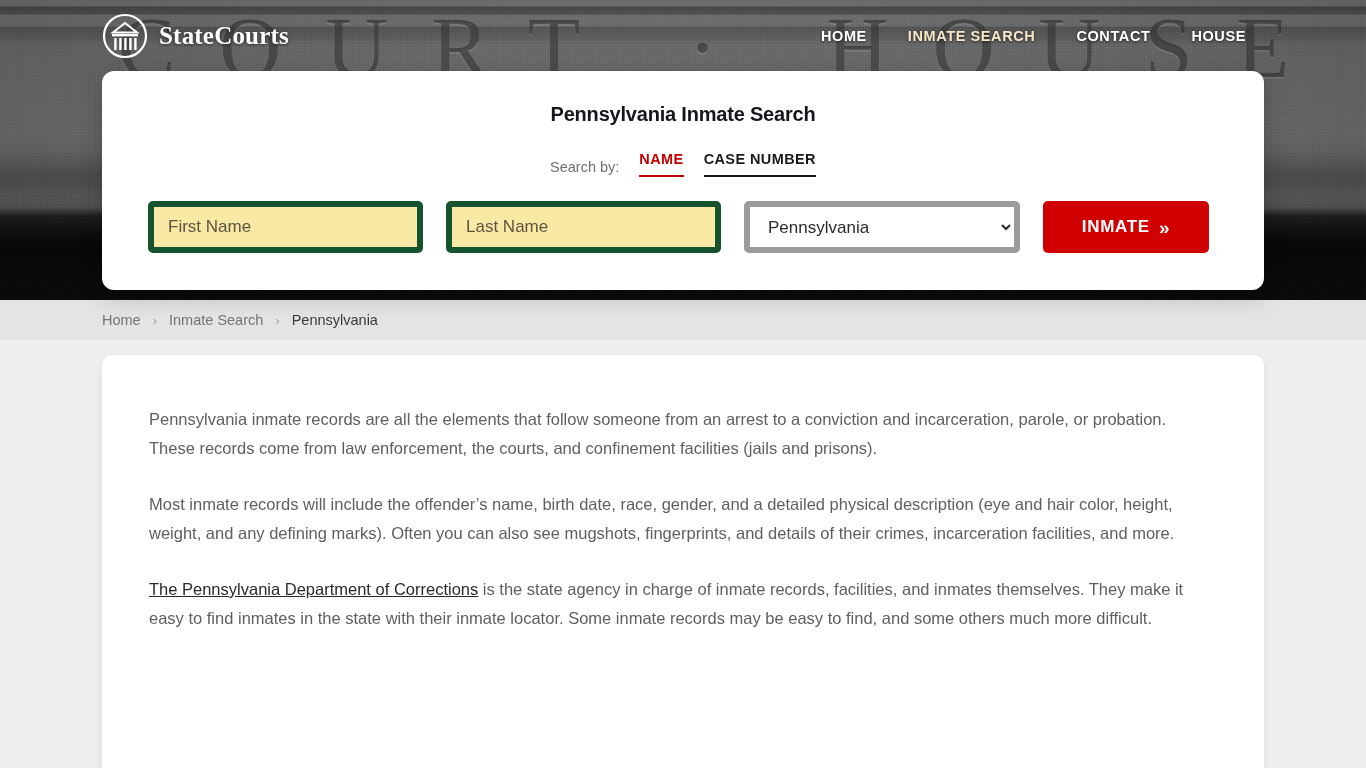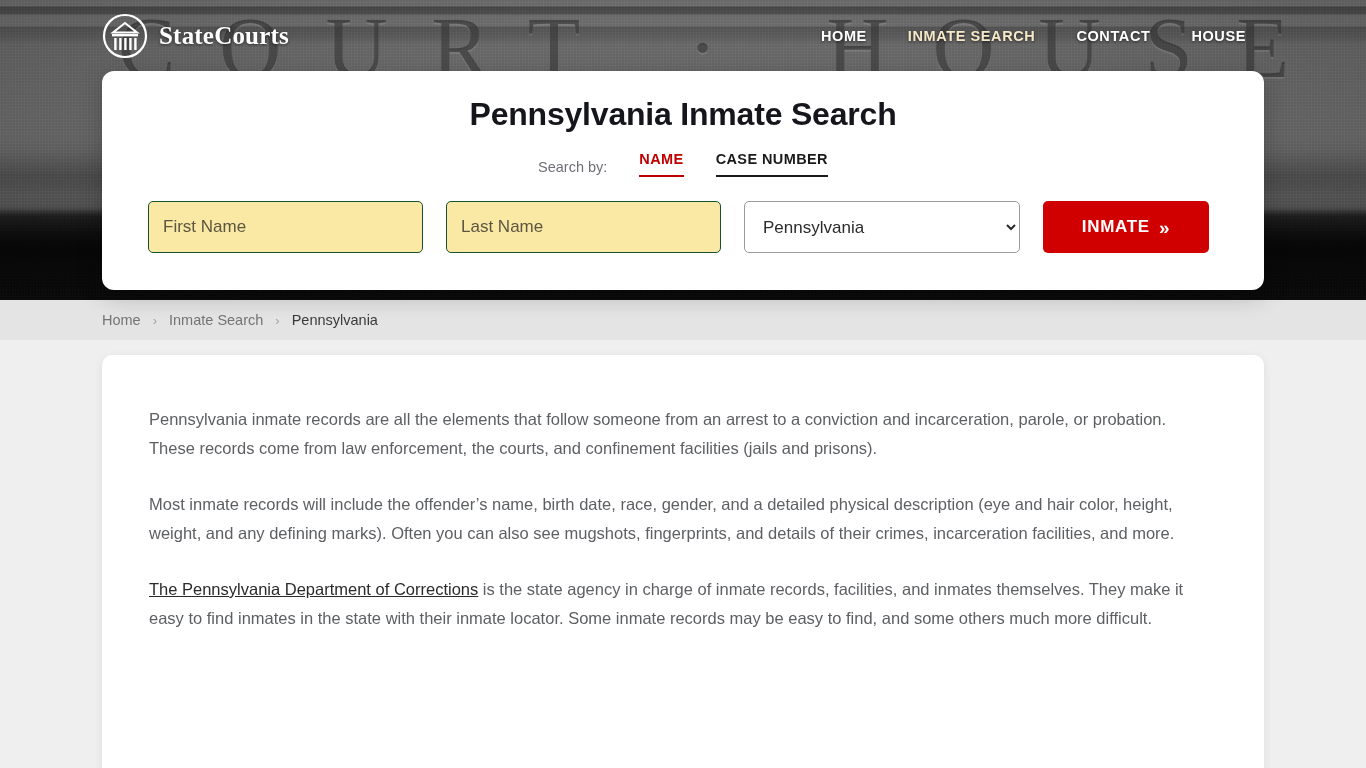--- a/index.html
+++ b/index.html
@@ -137,31 +137,31 @@
     height: 219px;
     background: #ffffff;
     border-radius: 12px;
     box-shadow: 0 6px 24px rgba(0,0,0,0.22);
     z-index: 6;
     padding: 24px 46px 0 46px;
   }
   .search-title {
     margin: 0;
     text-align: center;
-    font-size: 32px;
+    font-size: 20px;
     font-weight: bold;
     color: #15151c;
     letter-spacing: -0.2px;
     line-height: 38px;
   }
   .search-by-row {
     display: flex;
     align-items: flex-end;
     justify-content: center;
-    gap: 32px;
+    gap: 20px;
     margin-top: 18px;
     height: 26px;
   }
   .search-by-label {
     font-size: 14.5px;
     color: #6f7076;
     padding-bottom: 2px;
   }
   .mode-tab {
     font-size: 14.5px;
@@ -177,21 +177,21 @@
     border-bottom-color: #c00000;
   }
   .search-fields {
     display: flex;
     align-items: center;
     gap: 23px;
     margin-top: 24px;
   }
   .field {
     height: 52px;
-    border: 1px solid #14532d;
+    border: 6px solid #14532d;
     border-radius: 5px;
     font-size: 17px;
     font-family: "Liberation Sans", sans-serif;
     padding: 0 14px;
     outline: none;
     color: #4a4330;
   }
   .field-autofill {
     width: 275px;
     background: #fae9a5;

